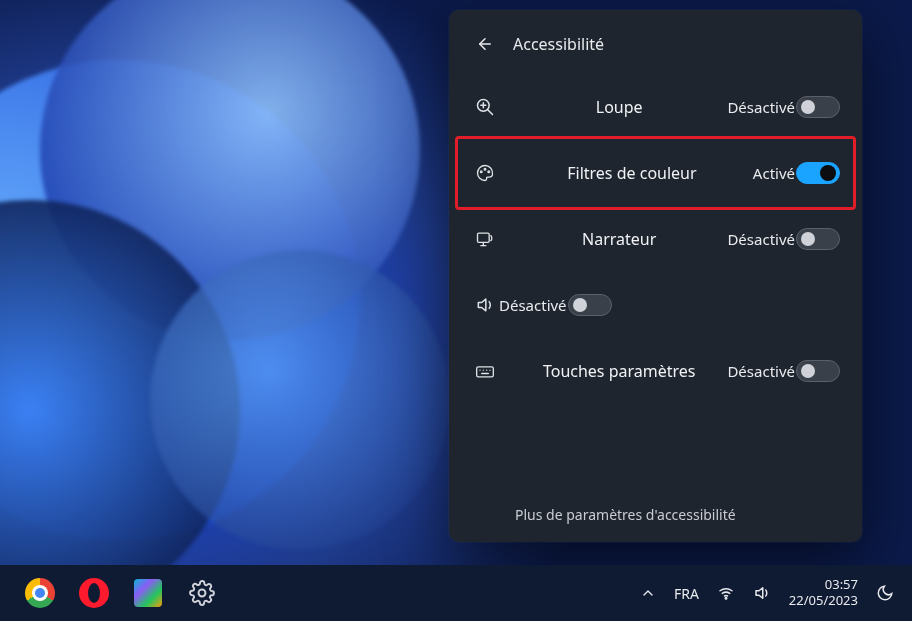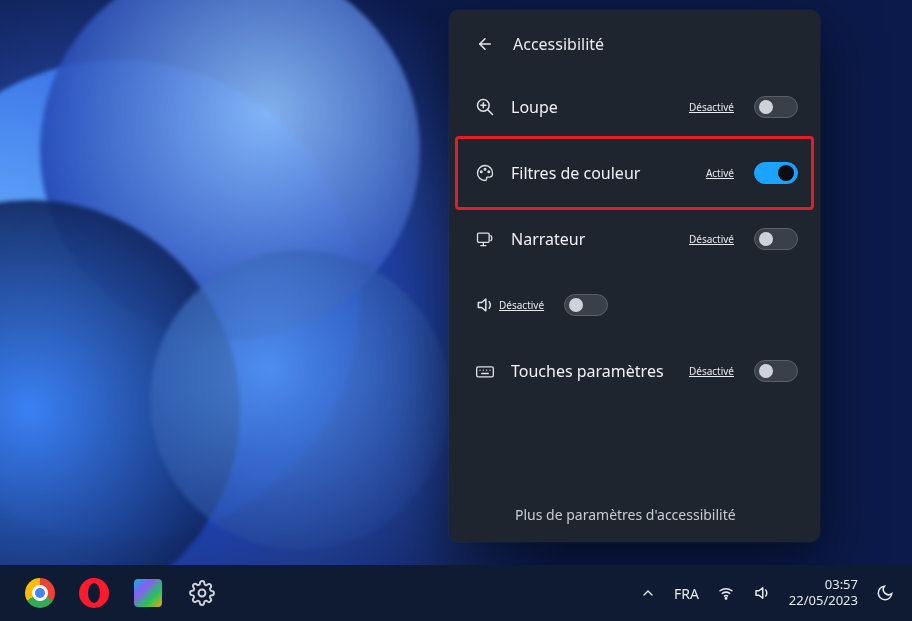--- a/index.html
+++ b/index.html
@@ -15,21 +15,21 @@
   .petal { position:absolute; border-radius:50%; filter: blur(2px); }
   .p1 { width:480px; height:480px; left:-120px; top:60px; background: radial-gradient(circle at 30% 30%, #60a5fa, #1d4ed8 70%); transform: rotate(-15deg); }
   .p2 { width:380px; height:380px; left:40px; top:-40px; background: radial-gradient(circle at 60% 40%, #93c5fd, #1e40af 75%); opacity:.85; }
   .p3 { width:420px; height:420px; left:-180px; top:200px; background: radial-gradient(circle at 50% 50%, #3b82f6, #0b1a4a 80%); opacity:.9; }
   .p4 { width:300px; height:300px; left:150px; top:250px; background: radial-gradient(circle at 40% 40%, #60a5fa, #1e3a8a 80%); opacity:.7; }
 
   
   .panel {
     position: absolute;
     left: 449px; top: 10px;
-    width: 371px; height: 532px;
+    width: 413px; height: 532px;
     background: #1f252e;
     border-radius: 10px;
     box-shadow: 0 20px 60px rgba(0,0,0,.55), 0 0 0 1px rgba(255,255,255,.04);
     color: #e8eaed;
     display: flex; flex-direction: column;
     padding: 14px 0 12px 0;
   }
   .panel-header {
     display: flex; align-items: center; gap: 14px;
     padding: 6px 22px 10px 22px;
@@ -41,24 +41,25 @@
   }
   .panel-title { font-size: 16px; font-weight: 400; }
 
   .rows { padding: 6px 8px 0 8px; }
   .row {
     display: flex; align-items: center;
     height: 66px;
     padding: 0 14px;
     border-radius: 6px;
     position: relative;
+    text-align: center;
   }
   .row .row-icon { width: 28px; display:flex; justify-content:center; color:#dfe3e8; }
   .row .row-label { flex: 1; font-size: 16px; padding-left: 12px; color:#f0f2f5; }
-  .row .row-status { font-size: 10px; color:#e8eaed; padding-right: 20px; text-decoration: underline; }
+  .row .row-status { font-size: 15px; color:#e8eaed; padding-right: 1px; }
   .highlight {
     position:absolute; inset:-4px -2px; border:3px solid #e11d2a; border-radius:4px; pointer-events:none;
   }
 
   .toggle {
     width: 44px; height: 22px; border-radius: 11px;
     position: relative; cursor: pointer;
     background: #3a404a; border:1px solid #5a6069;
   }
   .toggle .knob {

